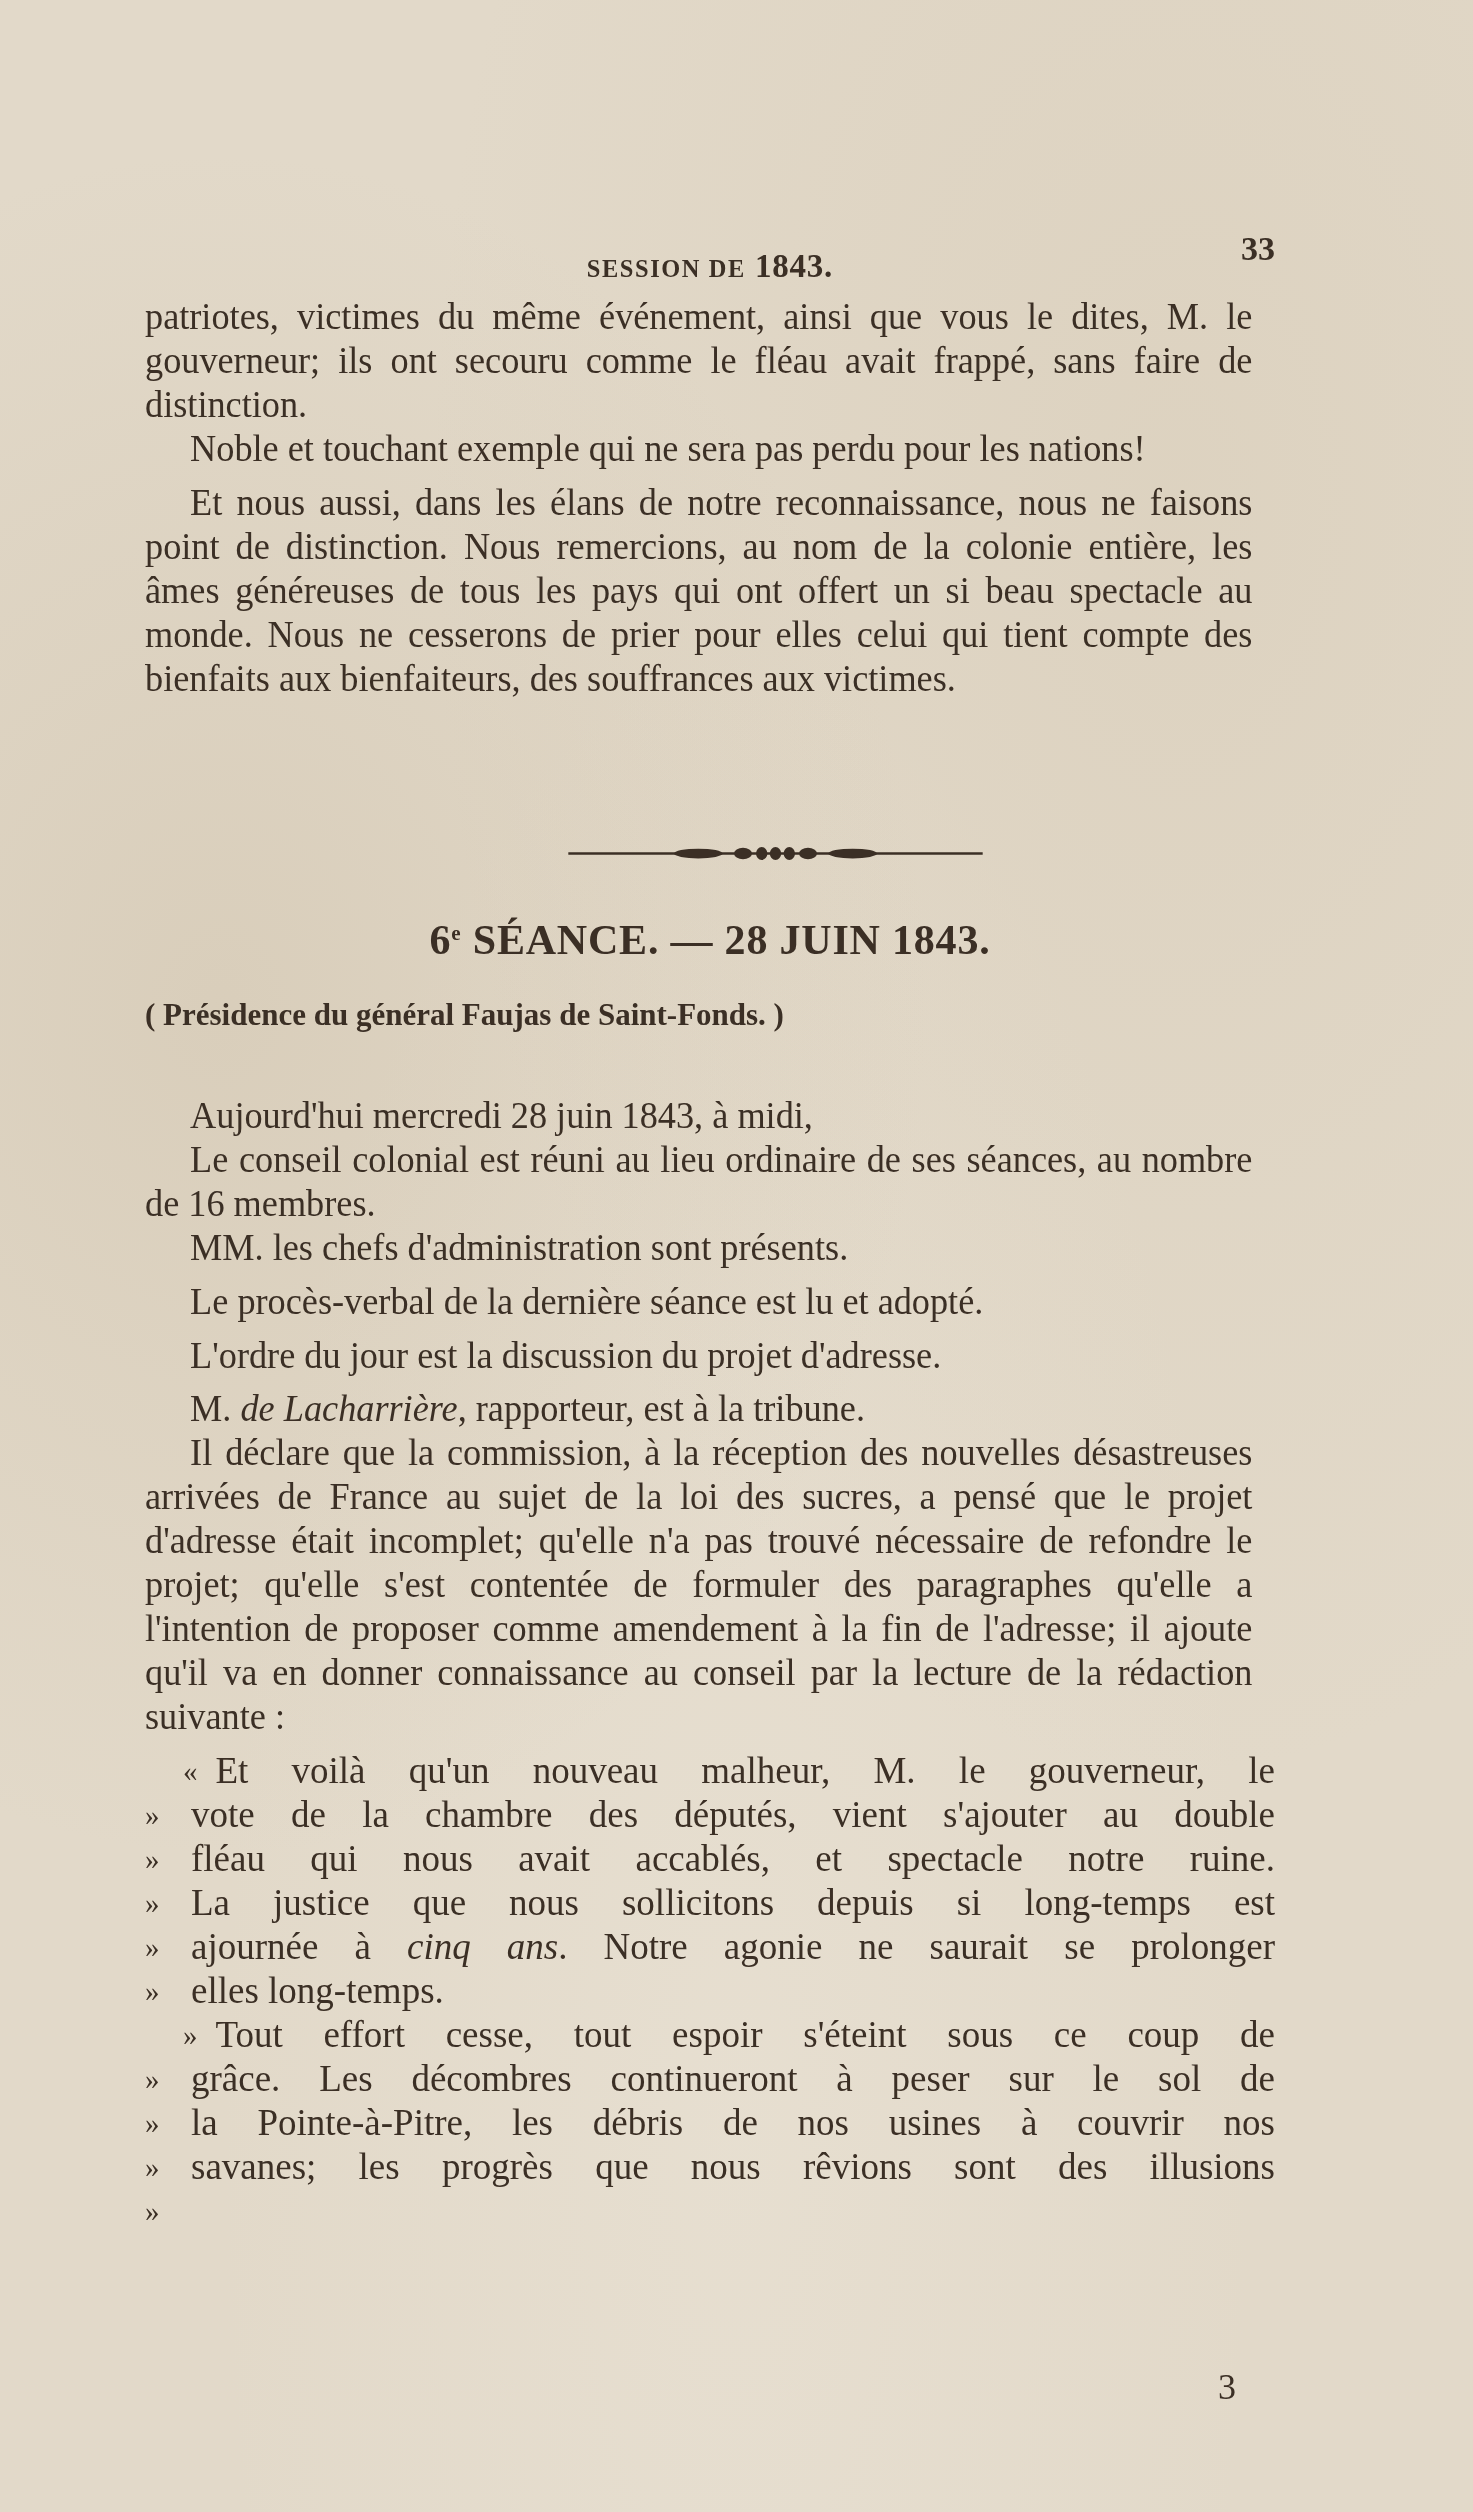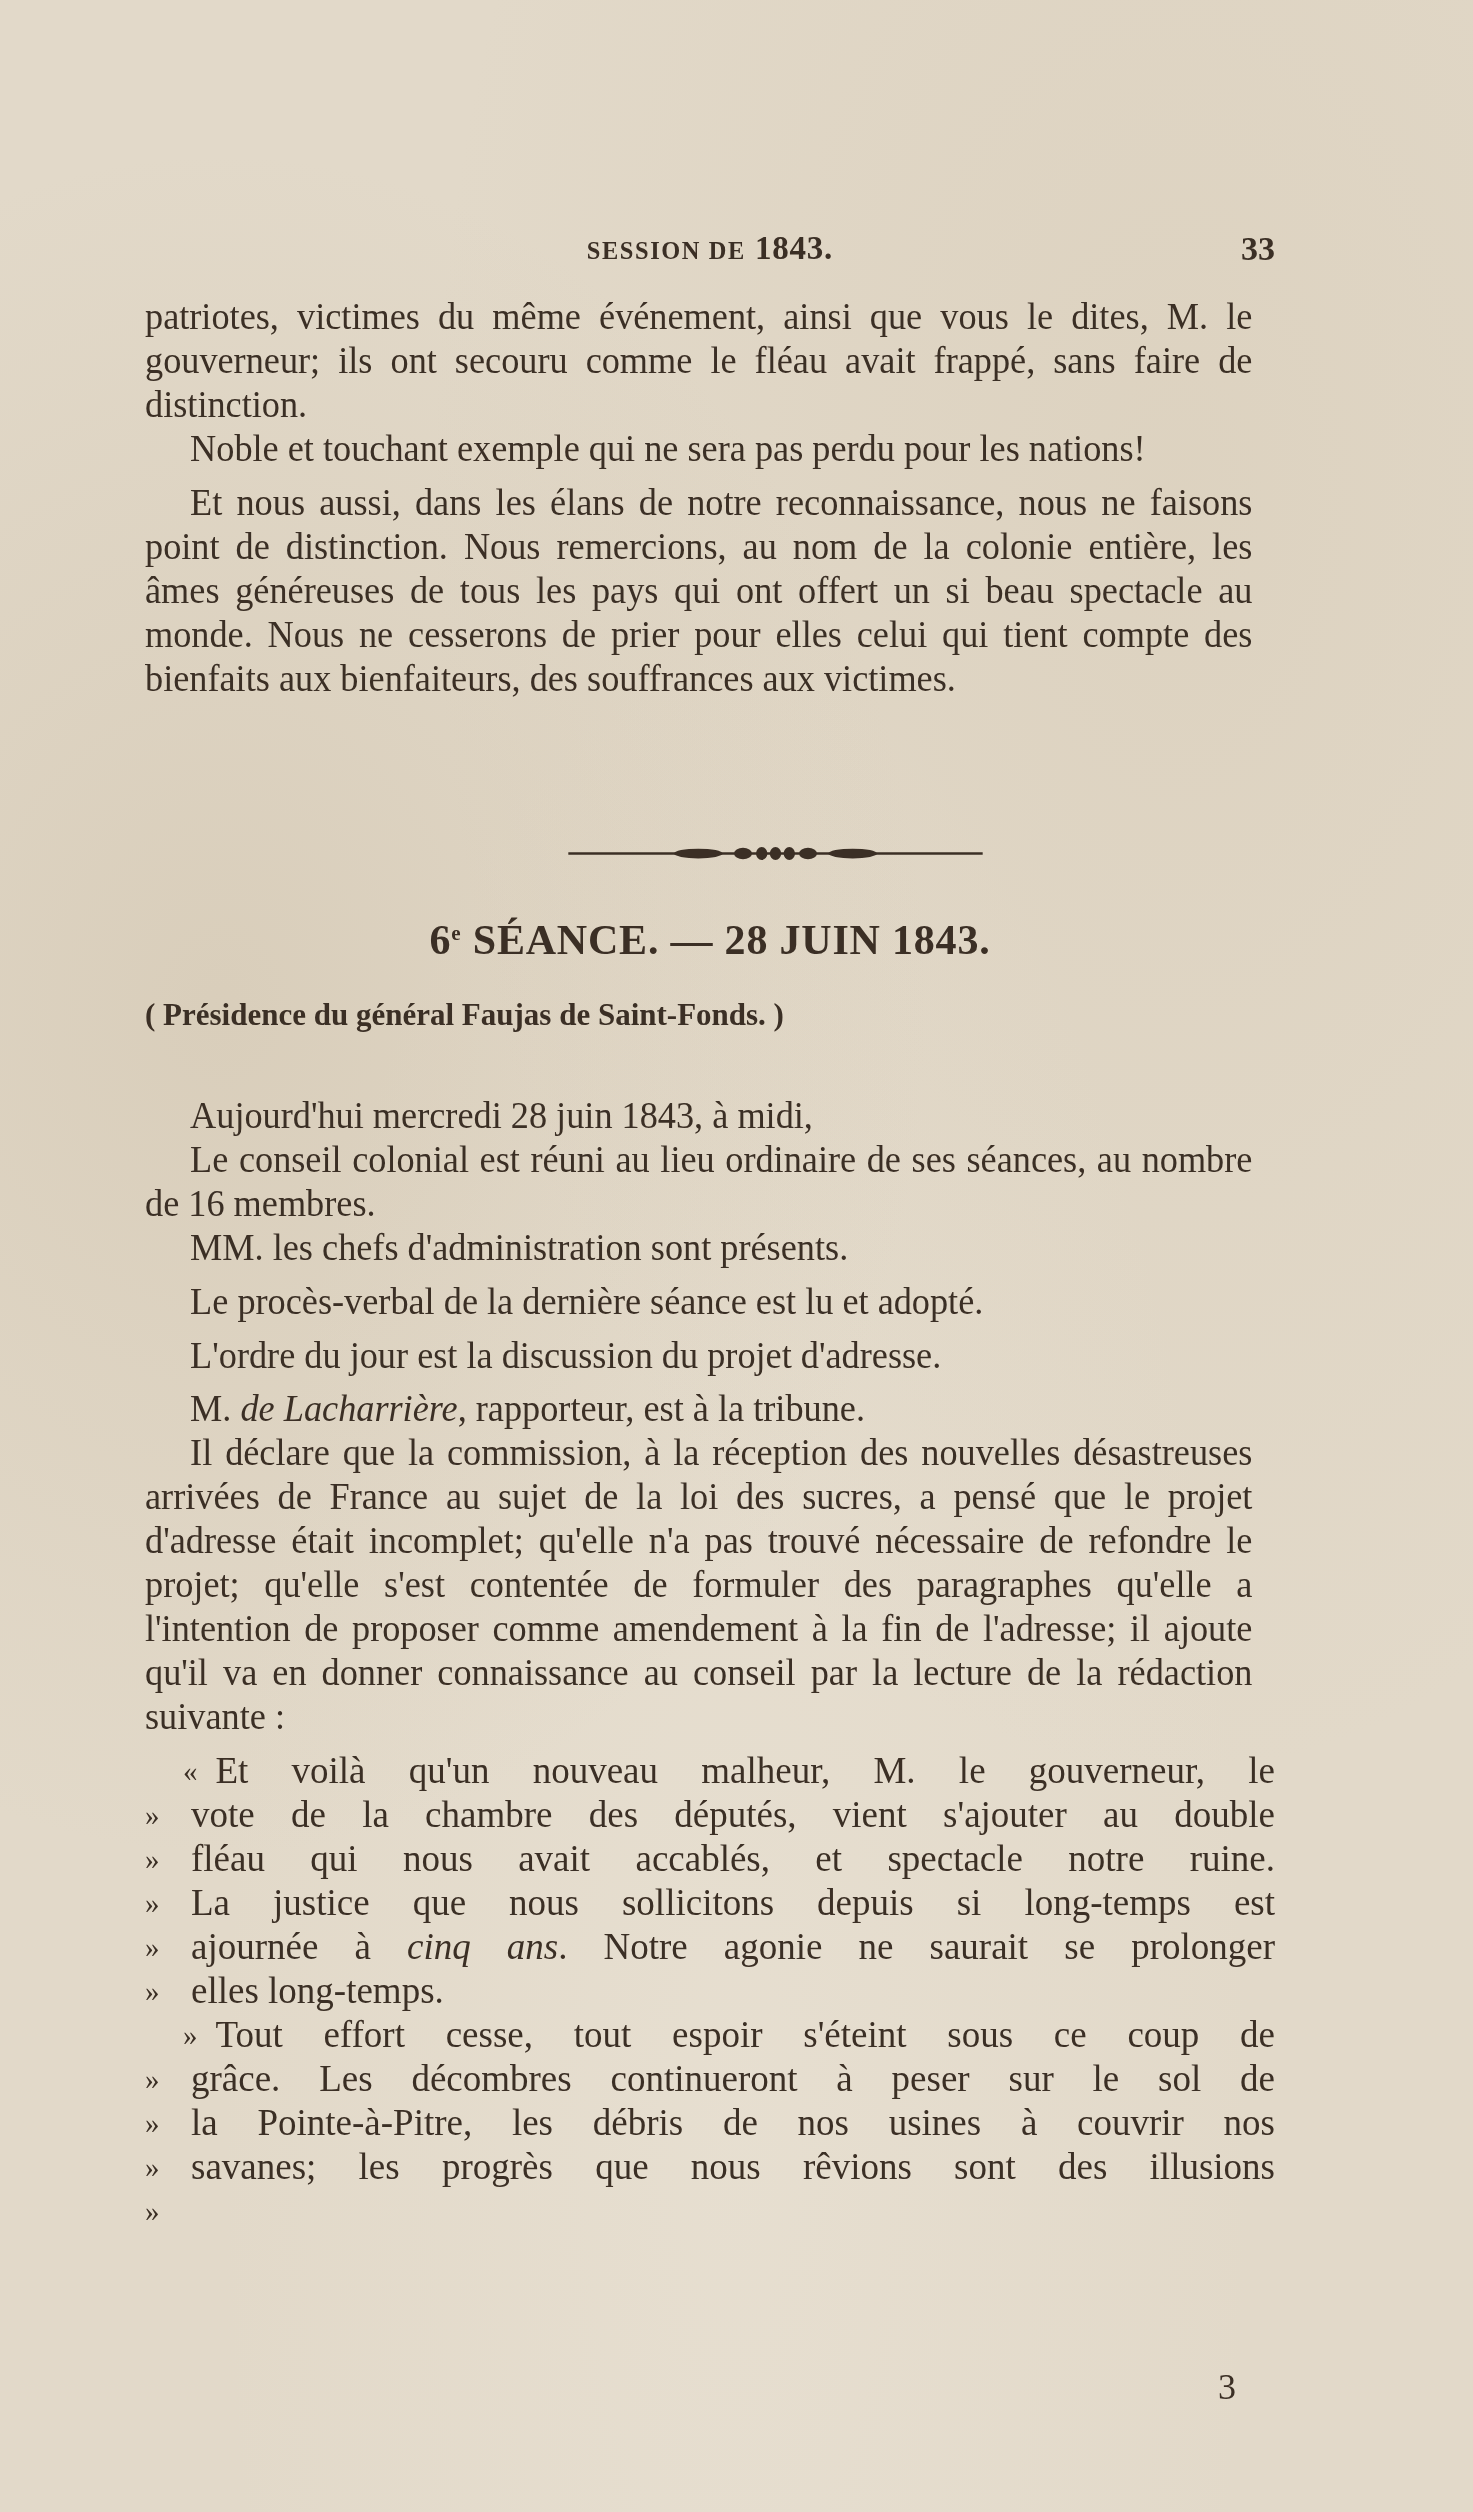--- a/index.html
+++ b/index.html
@@ -8,21 +8,21 @@
     background:#e2d9c9;
     background-image:
       radial-gradient(ellipse at 15% 40%, rgba(200,185,160,0.35), transparent 40%),
       radial-gradient(ellipse at 80% 20%, rgba(205,190,165,0.25), transparent 45%),
       radial-gradient(ellipse at 50% 85%, rgba(235,228,215,0.5), transparent 50%);
     font-family:"Liberation Serif", "DejaVu Serif", serif;
     color:#3b2f25;
   }
   .page { position:absolute; left:145px; top:0; width:1130px; }
   .running-head { position:absolute; top:230px; left:0; width:1130px; height:41px; }
-  .rh-title { position:absolute; left:0; width:1130px; text-align:center; font-size:33px; font-weight:bold; letter-spacing:0.8px; }
+  .rh-title { position:absolute; left:0; width:1130px; text-align:center; font-size:33px; font-weight:bold; letter-spacing:0.8px;margin-top:18px; }
   .rh-title .sc { font-size:24.4px; letter-spacing:1.6px; }
   .rh-num { position:absolute; right:0; font-size:34px; font-weight:bold; }
   .body { position:absolute; top:295px; left:0; width:1130px; }
   .p { font-size:37px; line-height:44px; text-align:justify; margin:0; transform:scaleX(0.98); transform-origin:left; }
   .p.indent { text-indent:46px; }
   .gap { height:9.8px; }
   .sep { position:absolute; top:847px; left:423px; width:415px; height:13px; }
   .title { position:absolute; top:916px; left:0; width:1130px; text-align:center; font-size:42px; font-weight:bold; letter-spacing:0.8px; }
   .title sup { font-size:21px; vertical-align:top; position:relative; top:4.9px; }
   .subtitle { position:absolute; top:997px; left:0; width:1130px; text-align:left; font-size:31px; font-weight:bold; }

